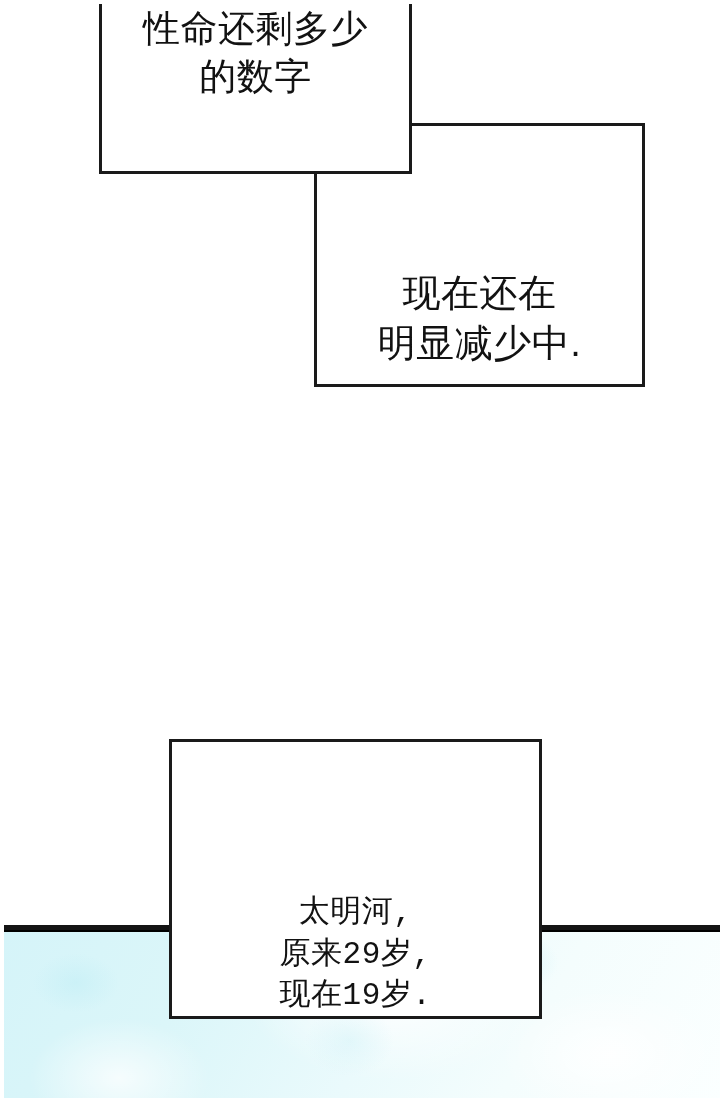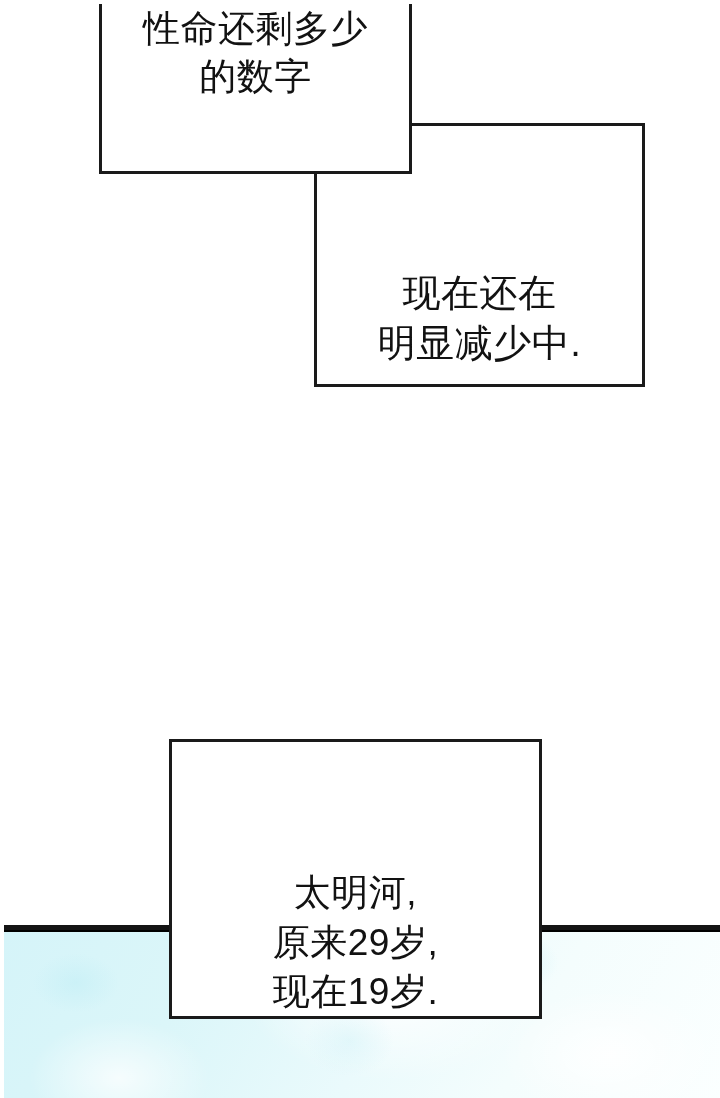--- a/index.html
+++ b/index.html
@@ -99,21 +99,21 @@
   .speech-text {
     text-align: center;
     color: #121212;
     line-height: 1.30;
     letter-spacing: 0.5px;
     white-space: pre-line;
     font-weight: 500;
   }
   .box-1 .speech-text { font-size: 37px; }
   .box-2 .speech-text { font-size: 38px; }
-  .box-3 .speech-text { font-size: 37px; line-height: 1.33; }
+  .box-3 .speech-text { font-size: 31px; line-height: 1.33; font-family: Liberation Mono, monospace; }
 </style>
 </head>
 <body>
 
 <div id="page">
 
   <div class="scene-upper"></div>
 
   <div class="scene-lower"></div>
 

